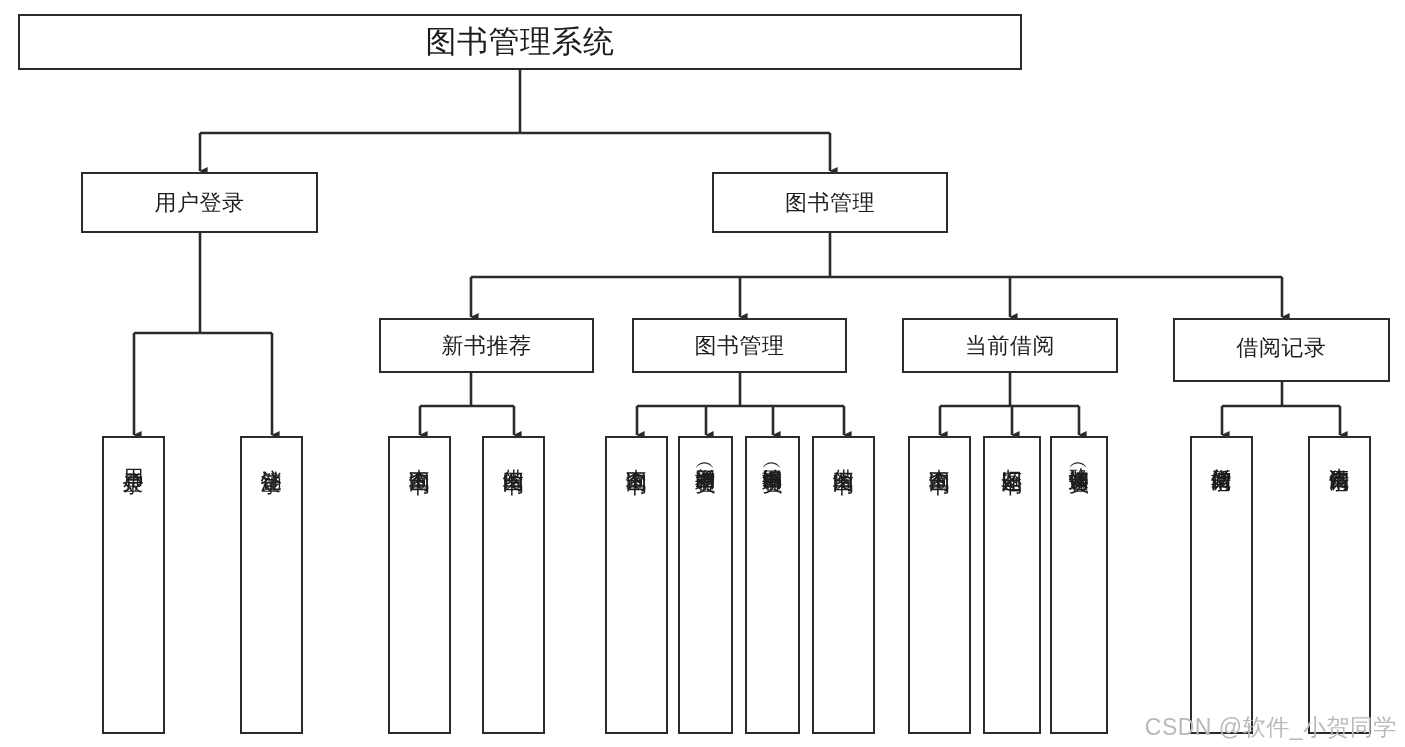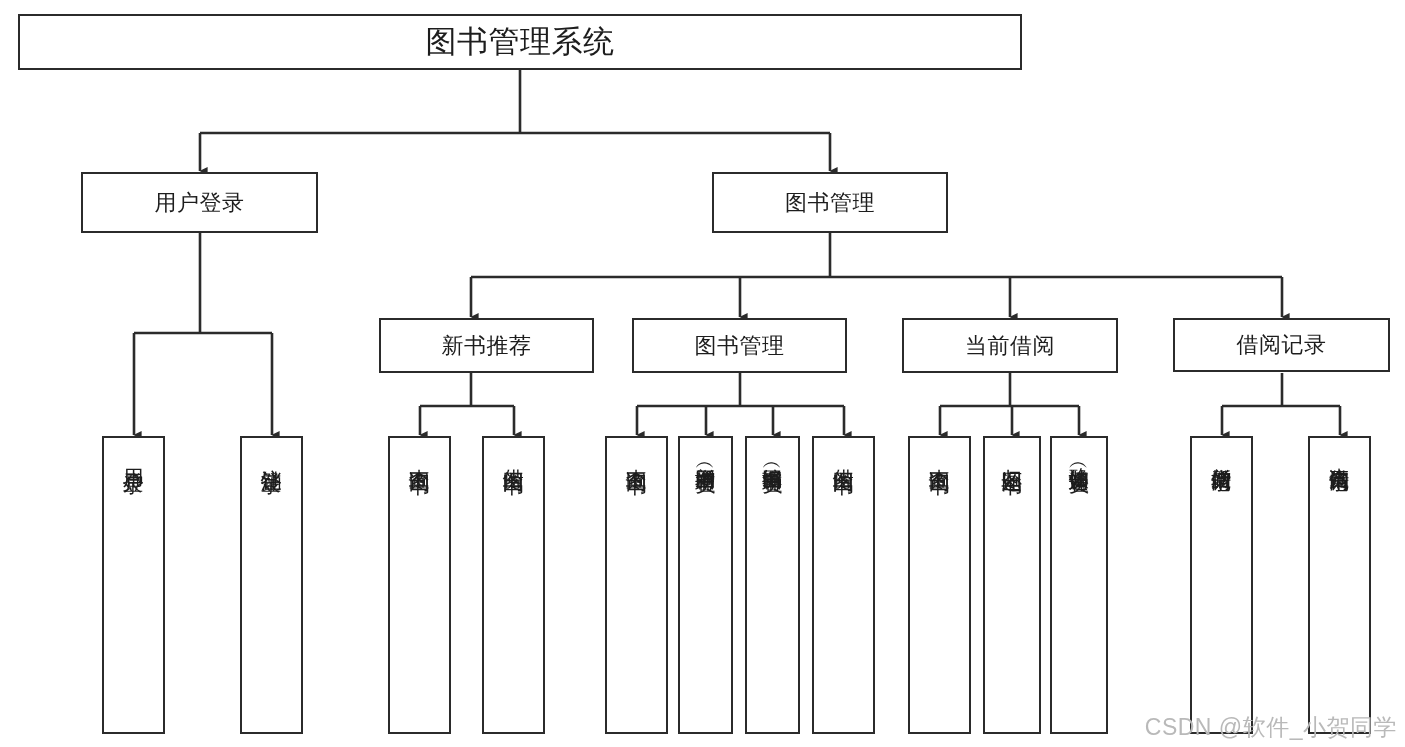--- a/index.html
+++ b/index.html
@@ -140,21 +140,21 @@
       </div>
       <div class="node h" style="left: 363px; top: 318px; width: 215px; height: 55px; margin-left: 16px;">
         <span class="node-label">新书推荐</span>
       </div>
       <div class="node h" style="left: 632px; top: 318px; width: 215px; height: 55px;">
         <span class="node-label">图书管理</span>
       </div>
       <div class="node h" style="left: 902px; top: 318px; width: 216px; height: 55px;">
         <span class="node-label">当前借阅</span>
       </div>
-      <div class="node h" style="left: 1173px; top: 318px; width: 217px; height: 54px;">
+      <div class="node h" style="left: 1173px; top: 318px; width: 217px; height: 64px; font-family: Liberation Mono, monospace;">
         <span class="node-label">借阅记录</span>
       </div>
       <div class="node v" style="left: 102px; top: 436px; width: 63px; height: 298px;">
         <span class="node-label">用户登录</span>
       </div>
       <div class="node v" style="left: 240px; top: 436px; width: 63px; height: 298px;">
         <span class="node-label">注销登录</span>
       </div>
       <div class="node v" style="left: 388px; top: 436px; width: 63px; height: 298px;">
         <span class="node-label">查询图书</span>

